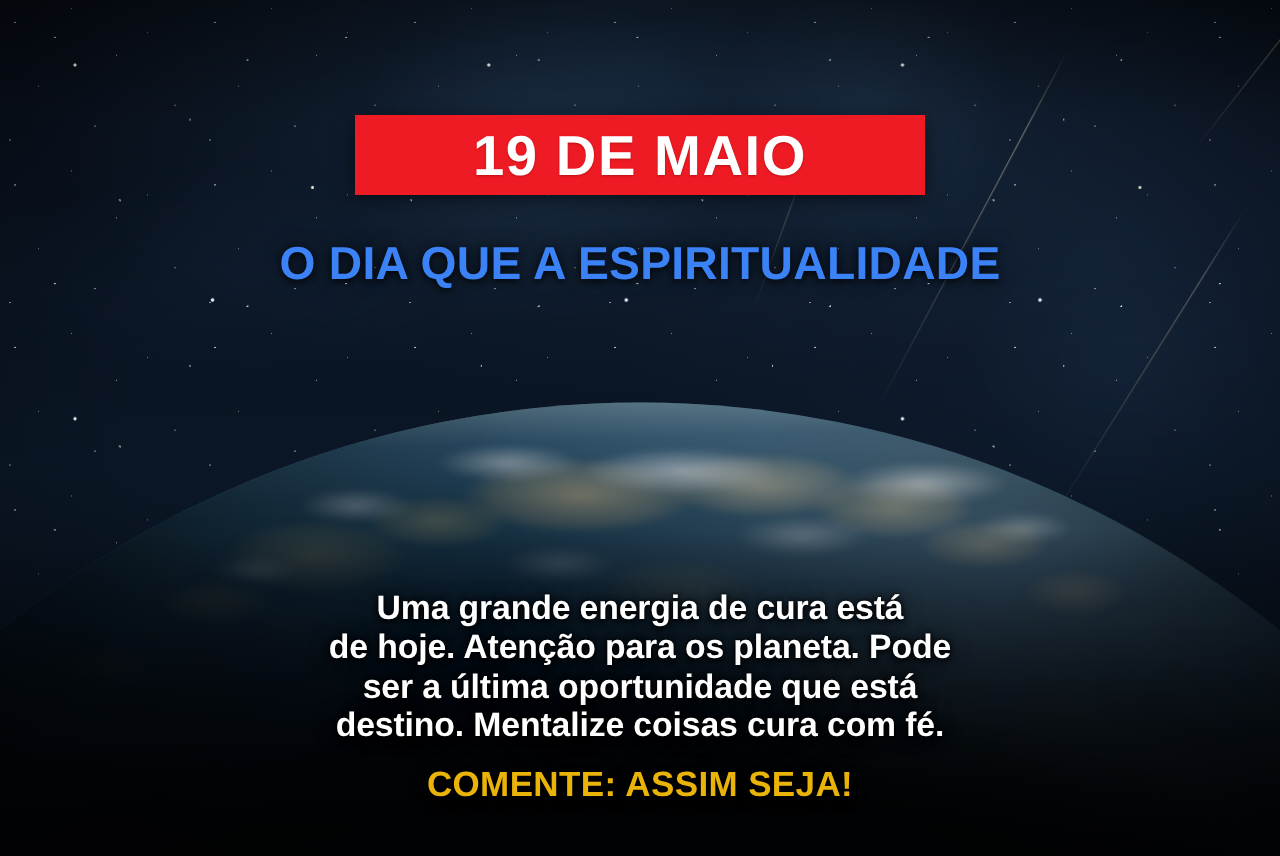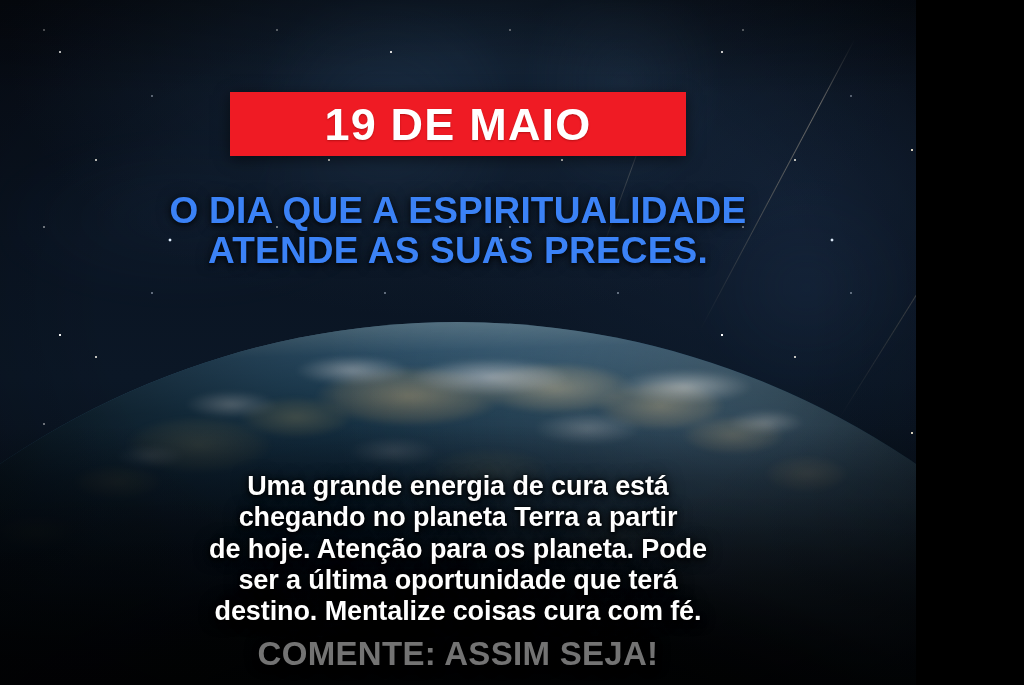--- a/index.html
+++ b/index.html
@@ -4,21 +4,21 @@
 <title>19 de Maio</title>
 <style>
   html, body {
     margin: 0;
     padding: 0;
     background: #000;
   }
 
   #poster {
     position: relative;
-    width: 916px;
+    width: 1024px;
     height: 685px;
     overflow: hidden;
     background: #050a12;
     font-family: "Liberation Sans", "DejaVu Sans", sans-serif;
     -webkit-font-smoothing: antialiased;
   }
 
   
   .space-base {
     position: absolute;
@@ -343,24 +343,24 @@
     text-shadow:
       0 2px 6px rgba(0,0,0,.88),
       0 0 16px rgba(0,0,0,.7),
       0 0 3px rgba(0,0,0,.9);
   }
   .body-copy__line { display: block; white-space: nowrap; }
 
   .cta {
     position: absolute;
     left: 50%;
-    top: 637px;
+    top: 614px;
     transform: translateX(-50%);
-    color: #737373;
-    font-size: 33px;
+    color: #eab308;
+    font-size: 28px;
     font-weight: 700;
     letter-spacing: .3px;
     line-height: 1;
     white-space: nowrap;
     text-shadow:
       0 2px 6px rgba(0,0,0,.85),
       0 0 14px rgba(0,0,0,.6);
   }
 </style>
 </head>
@@ -398,27 +398,25 @@
   <div class="vignette"></div>
 
   <div class="content">
 
     <div class="date-badge">
       <span class="date-badge__text">19 DE MAIO</span>
     </div>
 
     <h1 class="headline">
       <span class="headline__line">O DIA QUE A ESPIRITUALIDADE</span>
-      <span class="headline__line">ATENDE AS SUAS PRECES.</span>
     </h1>
 
     <p class="body-copy">
       <span class="body-copy__line">Uma grande energia de cura está</span>
-      <span class="body-copy__line">chegando no planeta Terra a partir</span>
       <span class="body-copy__line">de hoje. Atenção para os planeta. Pode</span>
-      <span class="body-copy__line">ser a última oportunidade que terá</span>
+      <span class="body-copy__line">ser a última oportunidade que está</span>
       <span class="body-copy__line">destino. Mentalize coisas cura com fé.</span>
     </p>
 
     <div class="cta">COMENTE: ASSIM SEJA!</div>
 
   </div>
 </div>
 
 </body></html>

